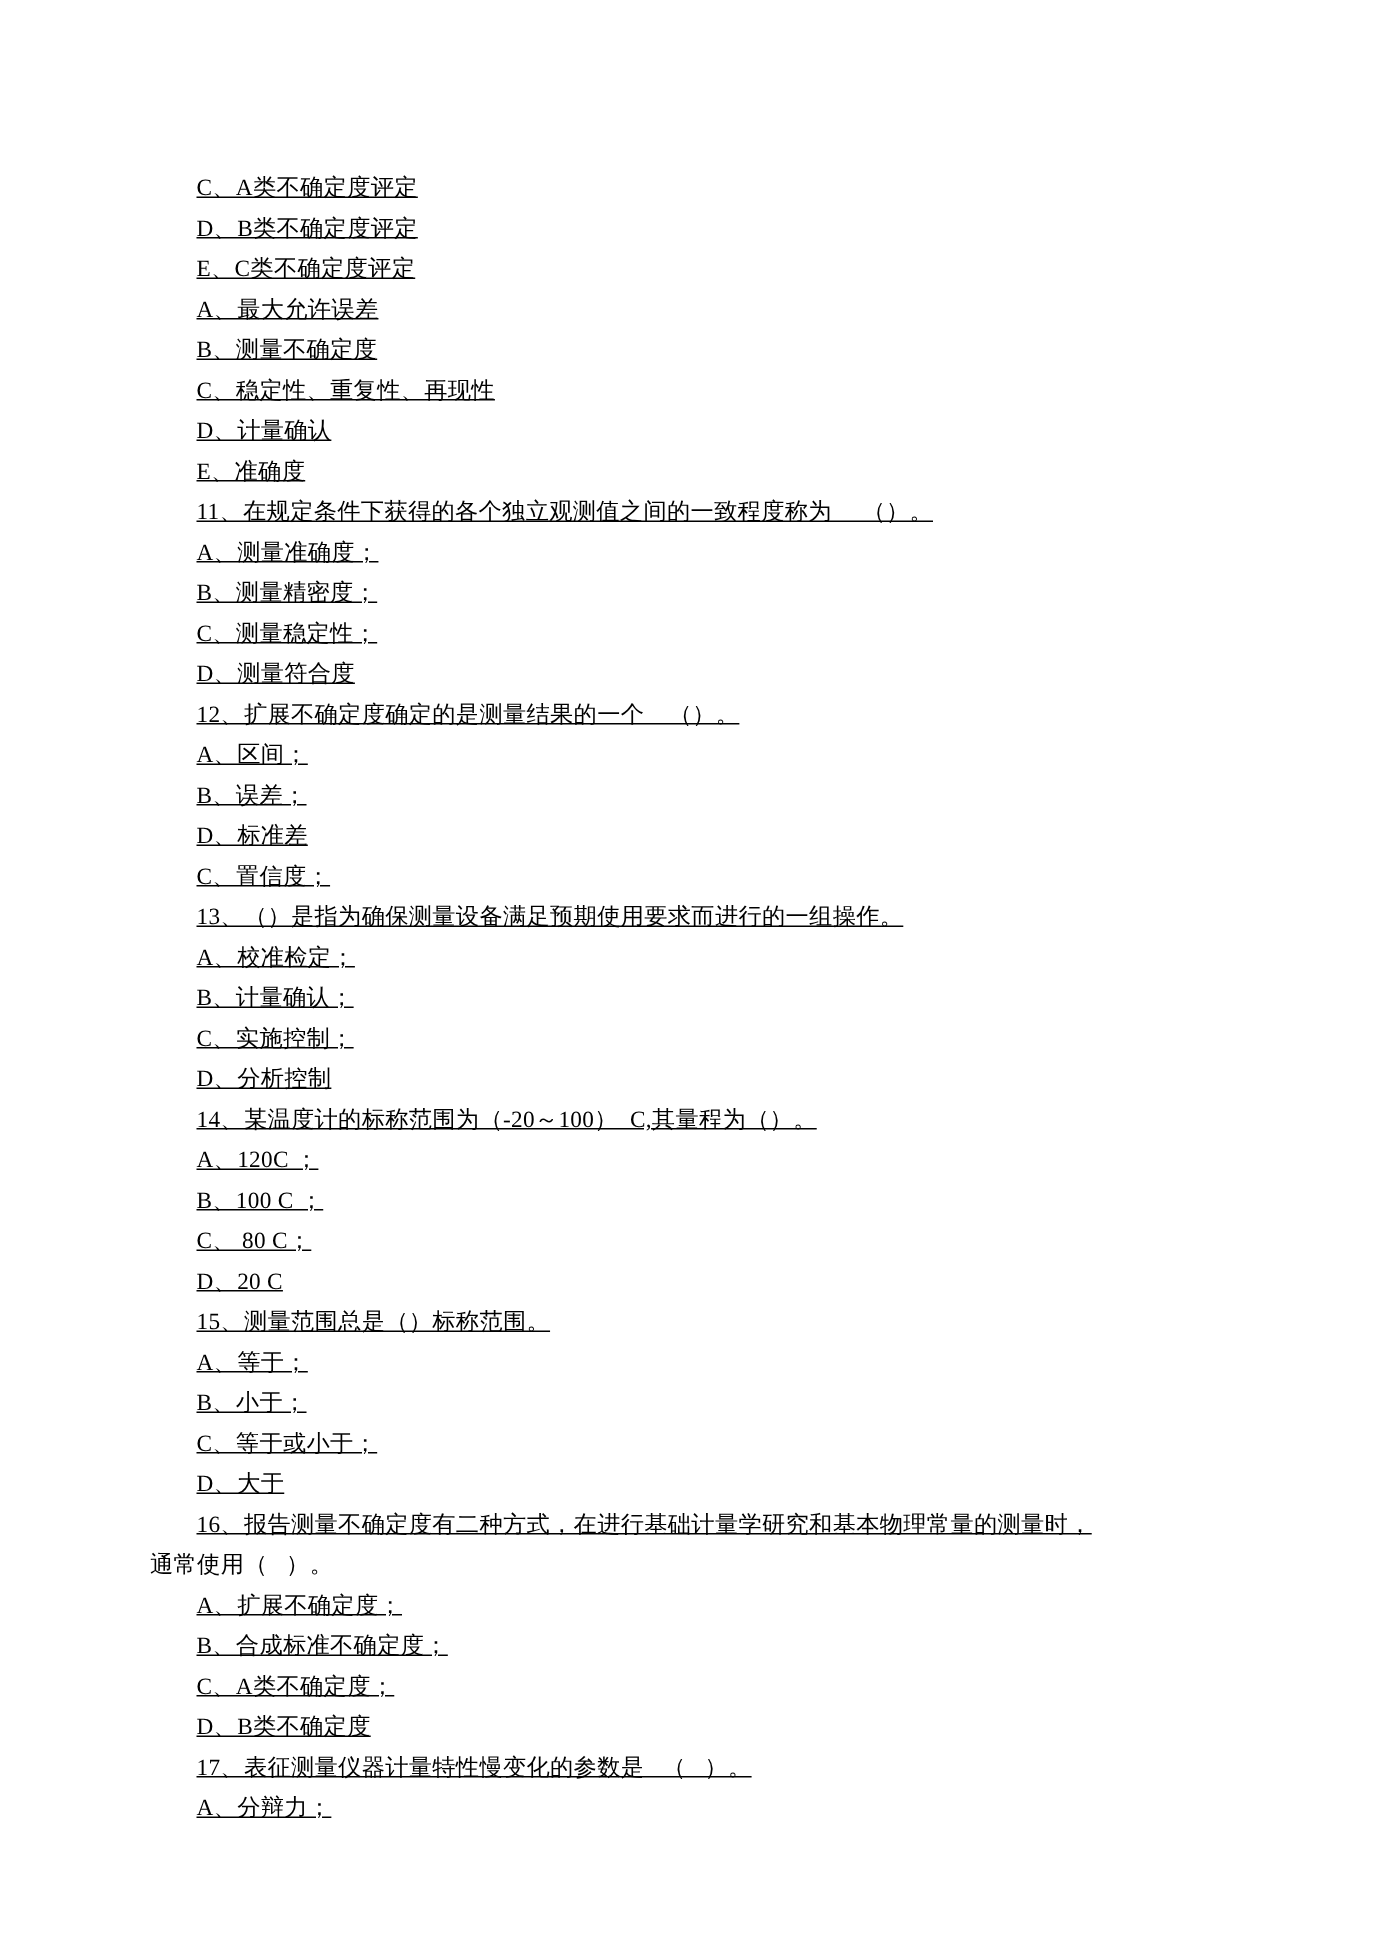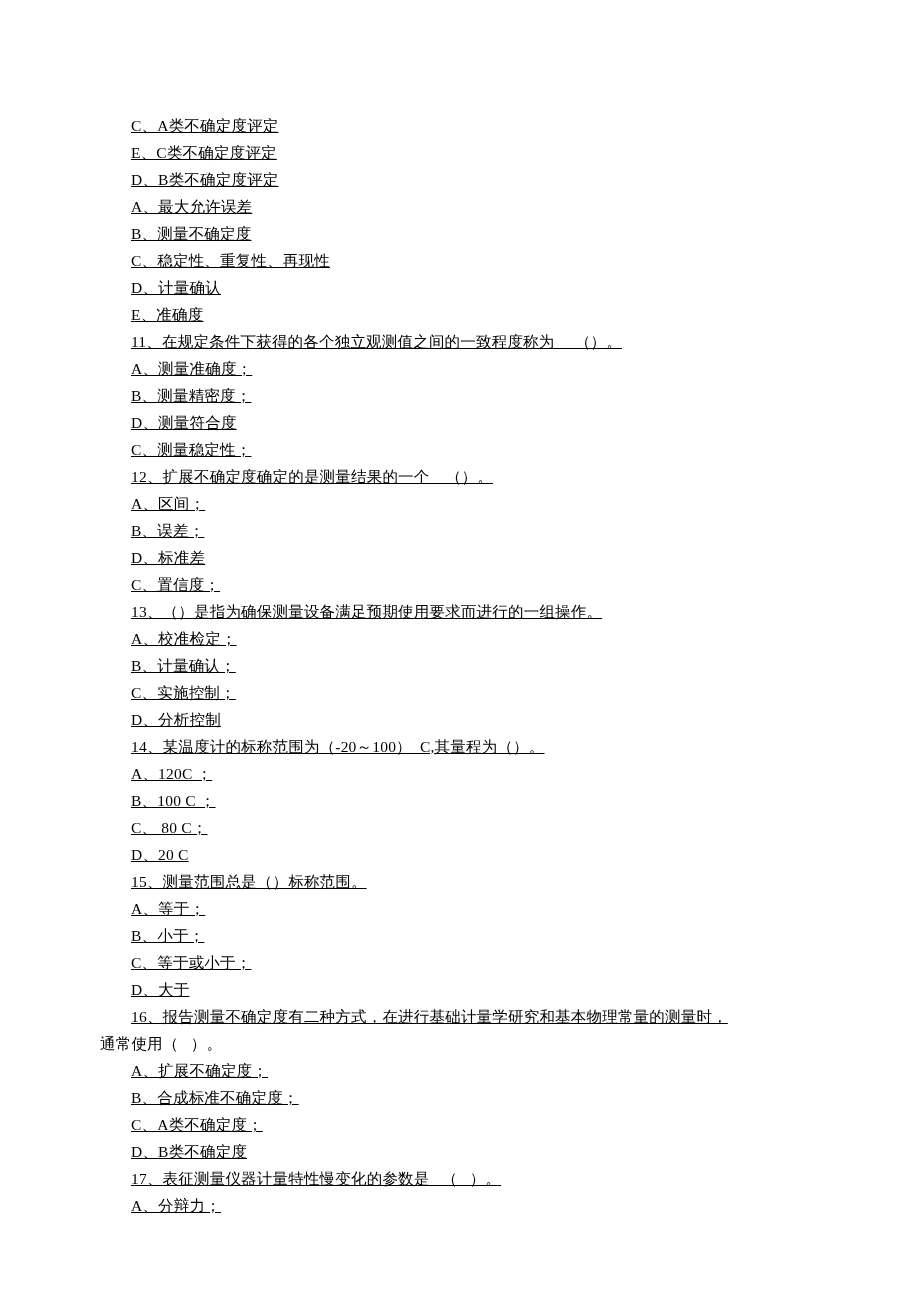--- a/index.html
+++ b/index.html
@@ -25,32 +25,32 @@
   .indent {
     text-indent: 2em;
     text-decoration: underline;
   }
 </style>
 </head>
 <body>
 
 <div class="page" id="page-root">
     <div class="line indent">C、A类不确定度评定</div>
+    <div class="line indent">D、B类不确定度评定</div>
     <div class="line indent">E、C类不确定度评定</div>
-    <div class="line indent">D、B类不确定度评定</div>
     <div class="line indent">A、最大允许误差</div>
     <div class="line indent">B、测量不确定度</div>
     <div class="line indent">C、稳定性、重复性、再现性</div>
     <div class="line indent">D、计量确认</div>
     <div class="line indent">E、准确度</div>
     <div class="line indent">11、在规定条件下获得的各个独立观测值之间的一致程度称为     （）。</div>
     <div class="line indent">A、测量准确度；</div>
     <div class="line indent">B、测量精密度；</div>
+    <div class="line indent">C、测量稳定性；</div>
     <div class="line indent">D、测量符合度</div>
-    <div class="line indent">C、测量稳定性；</div>
     <div class="line indent">12、扩展不确定度确定的是测量结果的一个    （）。</div>
     <div class="line indent">A、区间；</div>
     <div class="line indent">B、误差；</div>
     <div class="line indent">D、标准差</div>
     <div class="line indent">C、置信度；</div>
     <div class="line indent">13、（）是指为确保测量设备满足预期使用要求而进行的一组操作。</div>
     <div class="line indent">A、校准检定；</div>
     <div class="line indent">B、计量确认；</div>
     <div class="line indent">C、实施控制；</div>
     <div class="line indent">D、分析控制</div>

